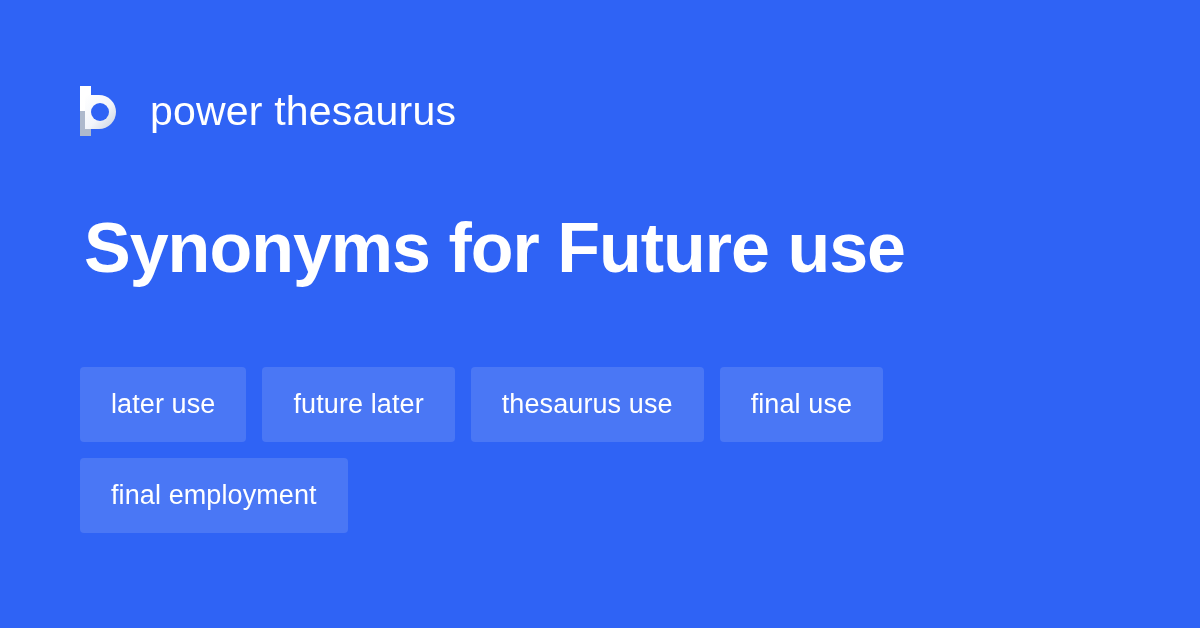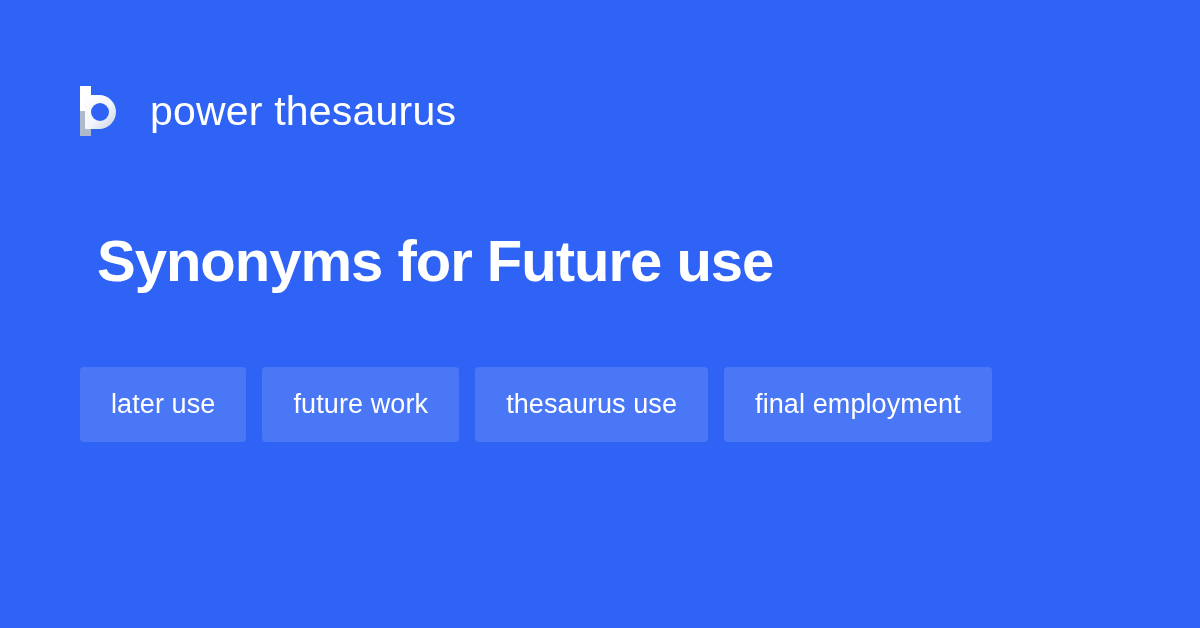--- a/index.html
+++ b/index.html
@@ -48,22 +48,22 @@
     color: #FFFFFF;
     letter-spacing: 0.2px;
     white-space: nowrap;
   }
 
   
   .headline {
     position: absolute;
     left: 80px;
     top: 196px;
-    margin: 17px;
-    font-size: 58px;
+    margin: 4px;
+    font-size: 70px;
     line-height: 96px;
     font-weight: 700;
     color: #FFFFFF;
     letter-spacing: -1px;
     white-space: nowrap;
   }
 
   
   .tag-cloud {
     position: absolute;
@@ -118,18 +118,19 @@
         <circle cx="20" cy="26" r="9" fill="#2F63F5"></circle>
       </svg>
     </span>
     <span class="brand-name">power thesaurus</span>
   </div>
 
   <h1 class="headline">Synonyms for Future use</h1>
 
   <div class="tag-cloud">
     <span class="tag">later use</span>
-    <span class="tag">future work</span>
+    <span class="tag">future later</span>
     <span class="tag">thesaurus use</span>
+    <span class="tag">final use</span>
     <span class="tag">final employment</span>
   </div>
 
 </div>
 
 </body></html>

